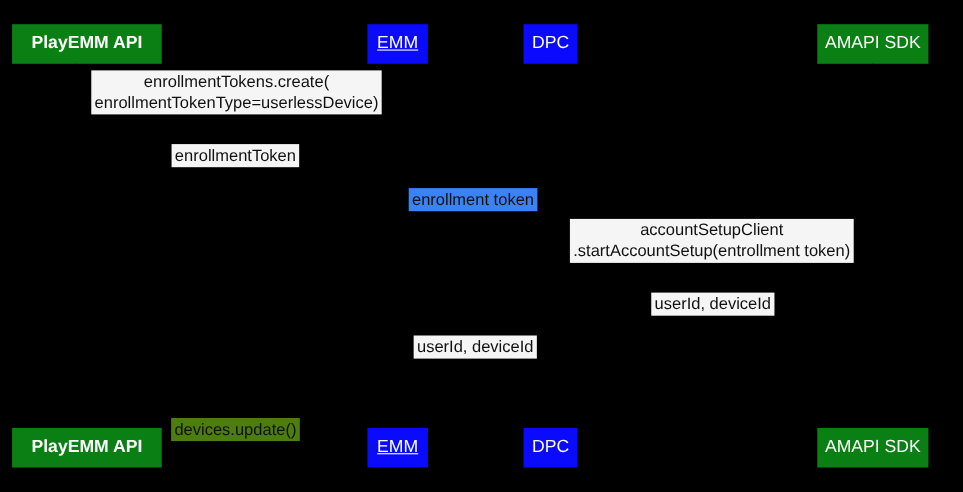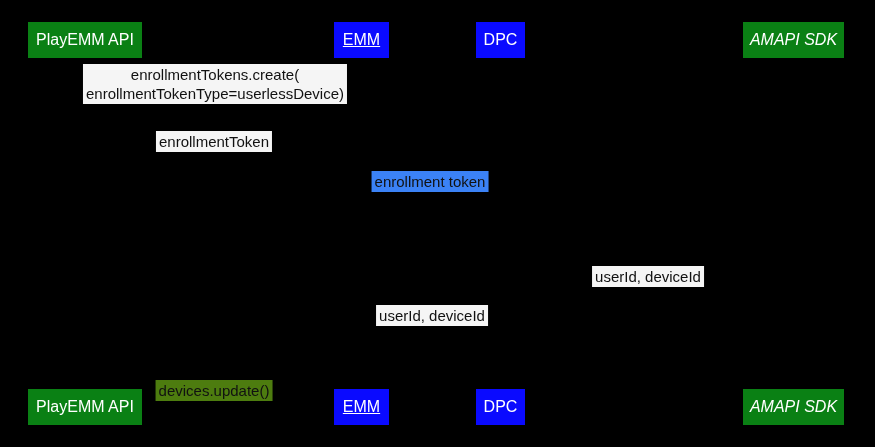--- a/index.html
+++ b/index.html
@@ -17,24 +17,24 @@
     height: 36px;
     display: flex;
     align-items: center;
     justify-content: center;
     color: #fff;
     font-size: 16px;
     white-space: nowrap;
   }
   .row-top    { top: 22px; }
   .row-bottom { top: 389px; }
-  .a1 { left: 28px;  width: 114px; }
+  .a1 { left: 11px;  width: 136px; font-weight: bold; }
   .a2 { left: 334px; width: 55px; text-decoration: underline;  }
   .a3 { left: 476px; width: 49px;  }
-  .a4 { left: 743px; width: 101px; font-style: italic; }
+  .a4 { left: 743px; width: 101px; }
   
   .lifeline {
     position: absolute;
     top: 58px;
     height: 331px;
     width: 1px;
     background: #000;
   }
   .l1 { left: 68px; }
   .l2 { left: 361px; }
@@ -85,20 +85,24 @@
   <div class="msg m2" style="background-color: rgb(245, 245, 245); color: rgb(17, 17, 17);">
     <span class="msg-line">enrollmentToken</span>
   </div>
   <div class="msg m1" style="background-color: rgb(245, 245, 245); color: rgb(17, 17, 17);">
     <span class="msg-line">enrollmentTokens.create(</span>
     <span class="msg-line">enrollmentTokenType=userlessDevice)</span>
   </div>
   <div class="msg m3" style="background-color: #3b82f6; color: rgb(17, 17, 17);">
     <span class="msg-line">enrollment token</span>
   </div>
+  <div class="msg m4" style="background-color: rgb(245, 245, 245); color: rgb(17, 17, 17);">
+    <span class="msg-line">accountSetupClient</span>
+    <span class="msg-line">.startAccountSetup(entrollment token)</span>
+  </div>
   <div class="msg m5" style="background-color: rgb(245, 245, 245); color: rgb(17, 17, 17);">
     <span class="msg-line">userId, deviceId</span>
   </div>
   <div class="msg m6" style="background-color: rgb(245, 245, 245); color: rgb(17, 17, 17);">
     <span class="msg-line">userId, deviceId</span>
   </div>
   <div class="msg m7" style="background-color: #4d7c0f; color: rgb(17, 17, 17); margin-top: 36px;">
     <span class="msg-line">devices.update()</span>
   </div>
 

